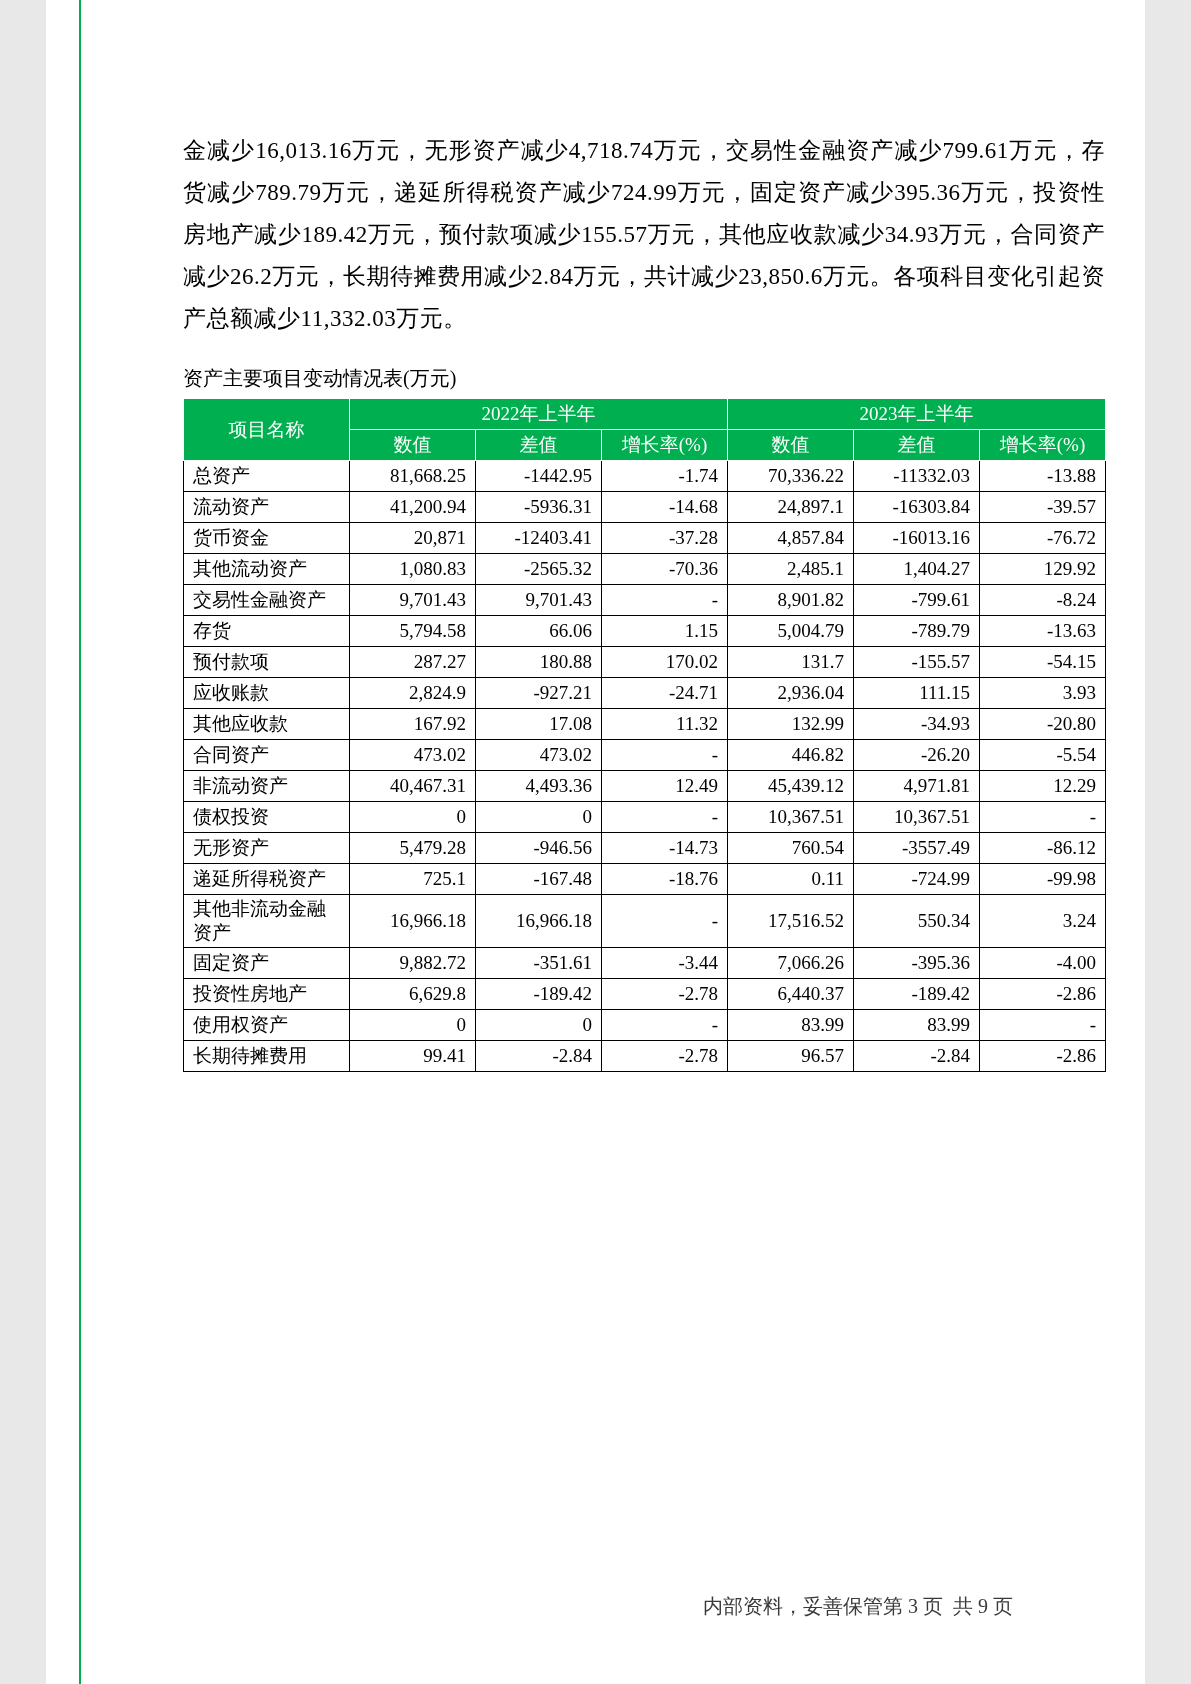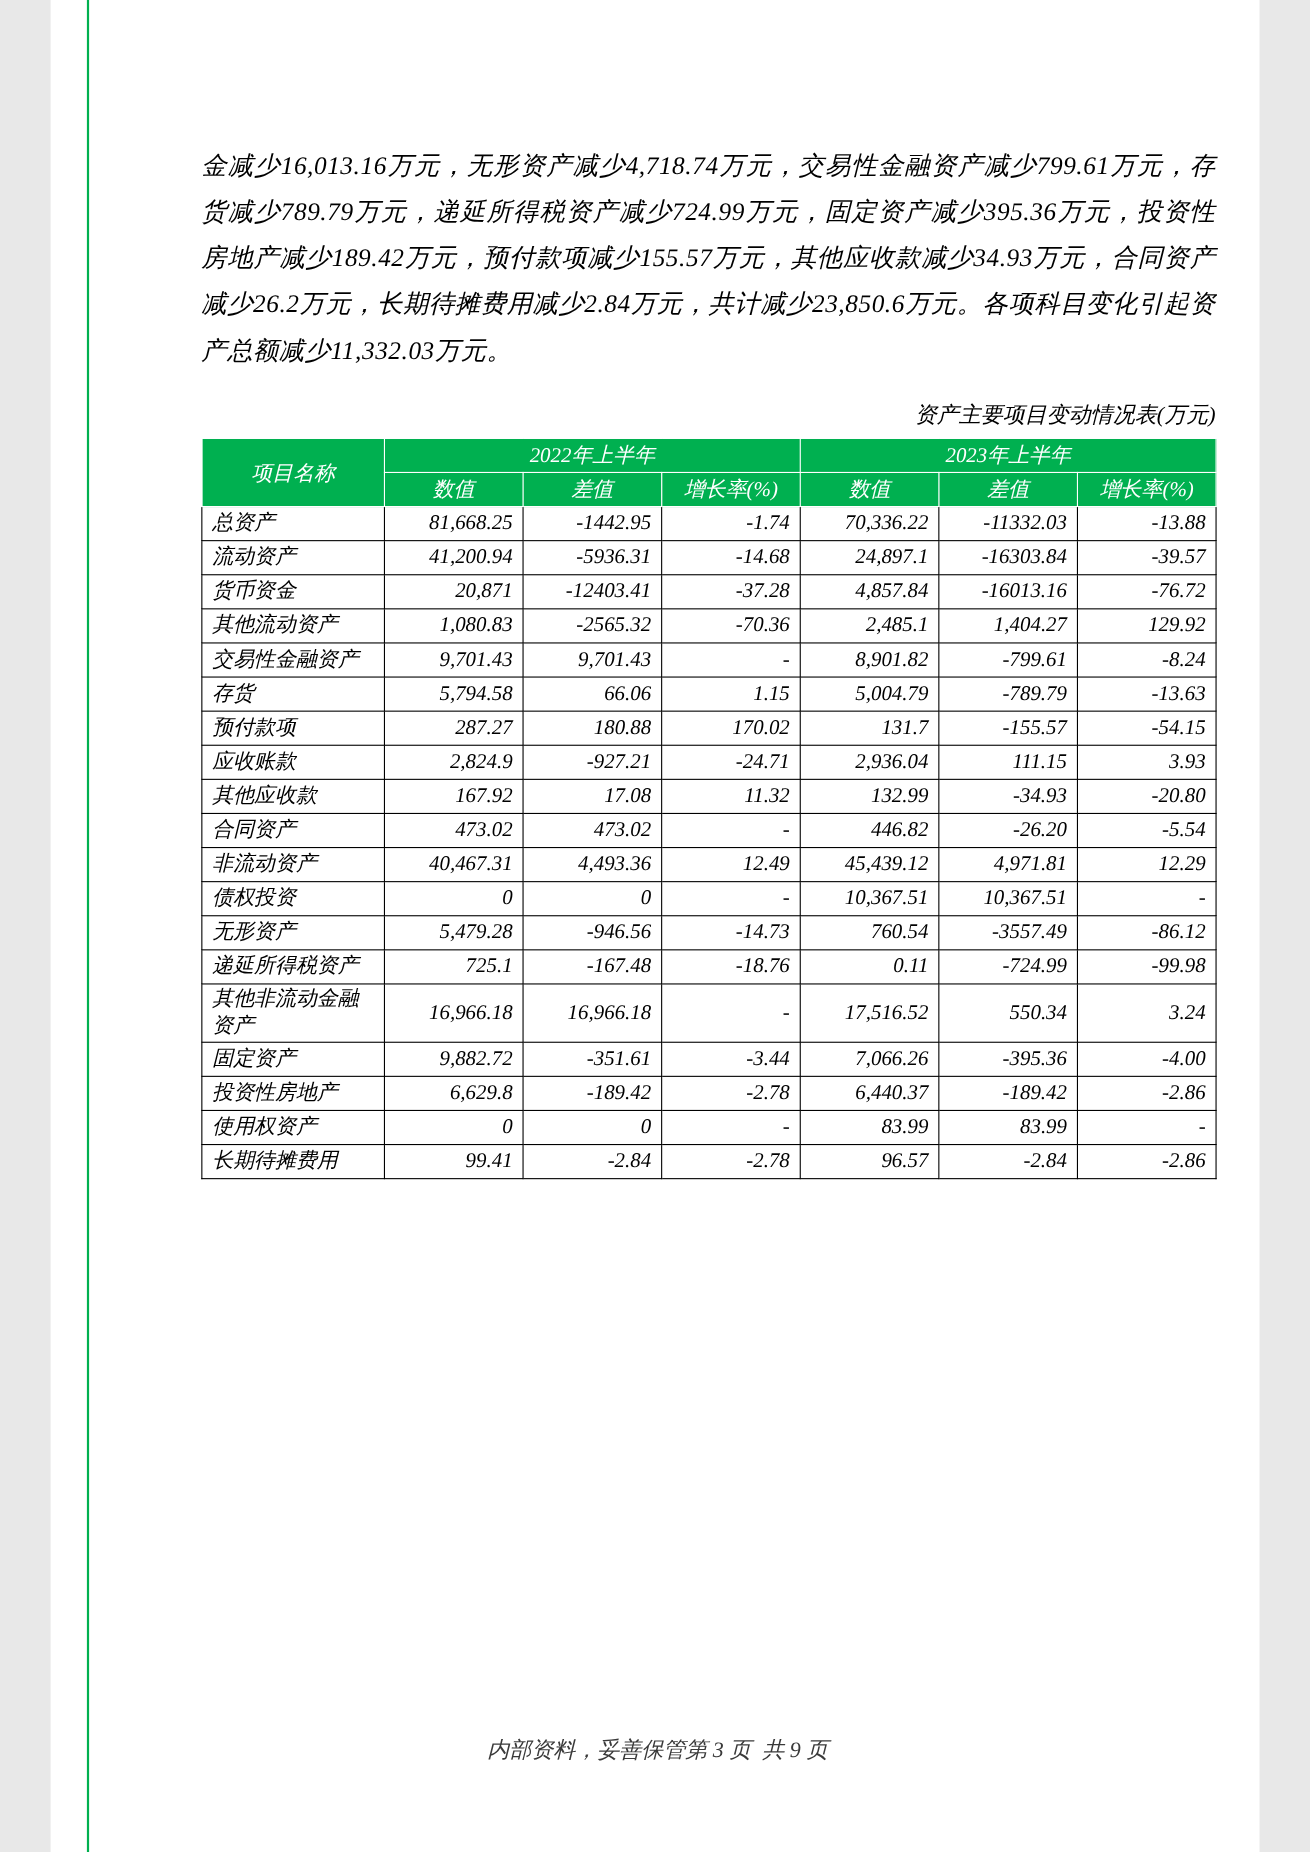--- a/index.html
+++ b/index.html
@@ -7,21 +7,20 @@
   html, body { background: #e8e8e8; }
   .page {
     position: relative;
     width: 1099px;
     height: 1684px;
     margin: 0 auto;
     background: #ffffff;
     font-family: "Liberation Serif", "DejaVu Serif", serif;
     color: #000;
     overflow: hidden;
-    font-style: italic;
   }
   .green-rule {
     position: absolute;
     left: 33px;
     top: 0;
     width: 2px;
     height: 100%;
     background: var(--header-green);
   }
   .content {
@@ -32,21 +31,21 @@
   }
   p.para {
     font-size: 23px;
     line-height: 42px;
     text-align: justify;
     letter-spacing: 0.5px;
   }
   p.para.indent { text-indent: 2em; }
   .table-title {
     margin-top: 26px;
-    text-align: right;
+    text-align: left;
     font-size: 20px;
     line-height: 24px;
   }
   table.asset-table {
     margin-top: 8px;
     width: 100%;
     border-collapse: collapse;
     table-layout: fixed;
     font-size: 19px;
   }
@@ -79,23 +78,23 @@
     font-family: "Liberation Sans", "DejaVu Sans", sans-serif;
     font-weight: bold;
     font-size: 25px;
     line-height: 31px;
   }
   p.para.after-head { margin-top: 24px; }
   .footer {
     position: absolute;
     left: 137px;
     right: 132px;
-    bottom: 80px;
+    bottom: 64px;
     display: flex;
-    justify-content: center;
+    justify-content: flex-end;
     font-size: 20px;
     color: #3a3a3a;
   }
   .footer span { white-space: pre; }
 </style>
 </head>
 <body>
 
 <div class="page">
   <div class="green-rule"></div>

